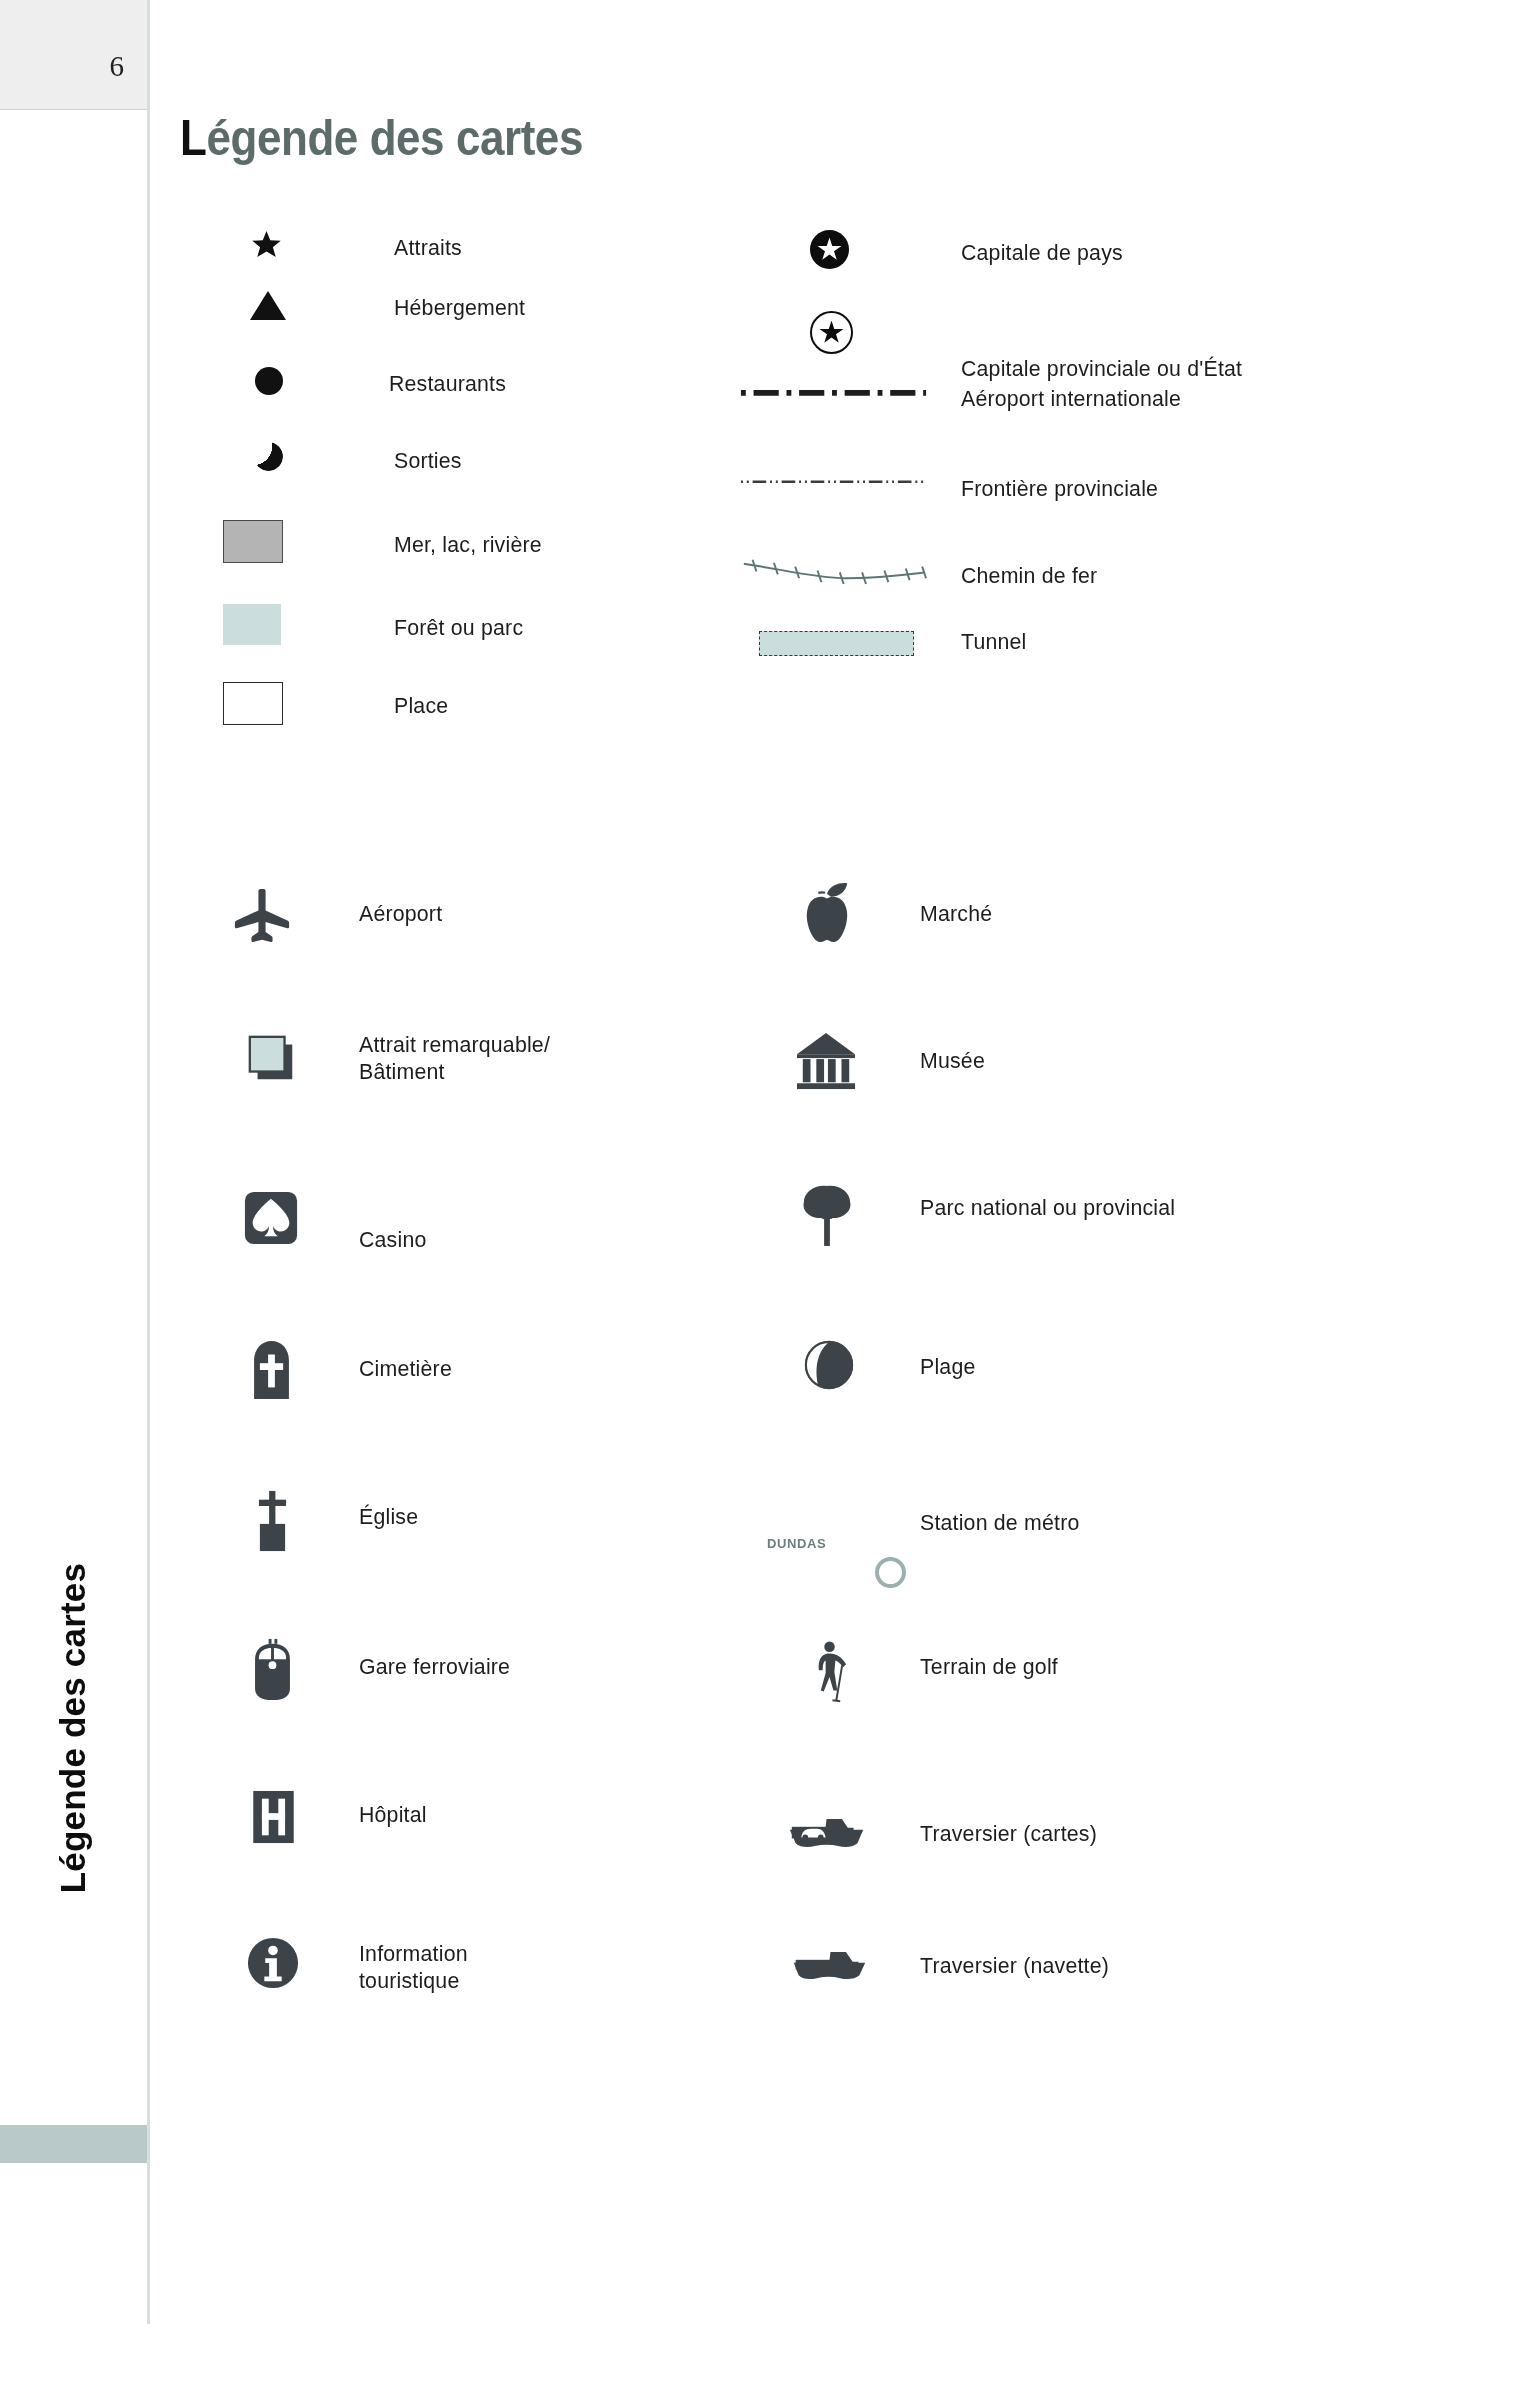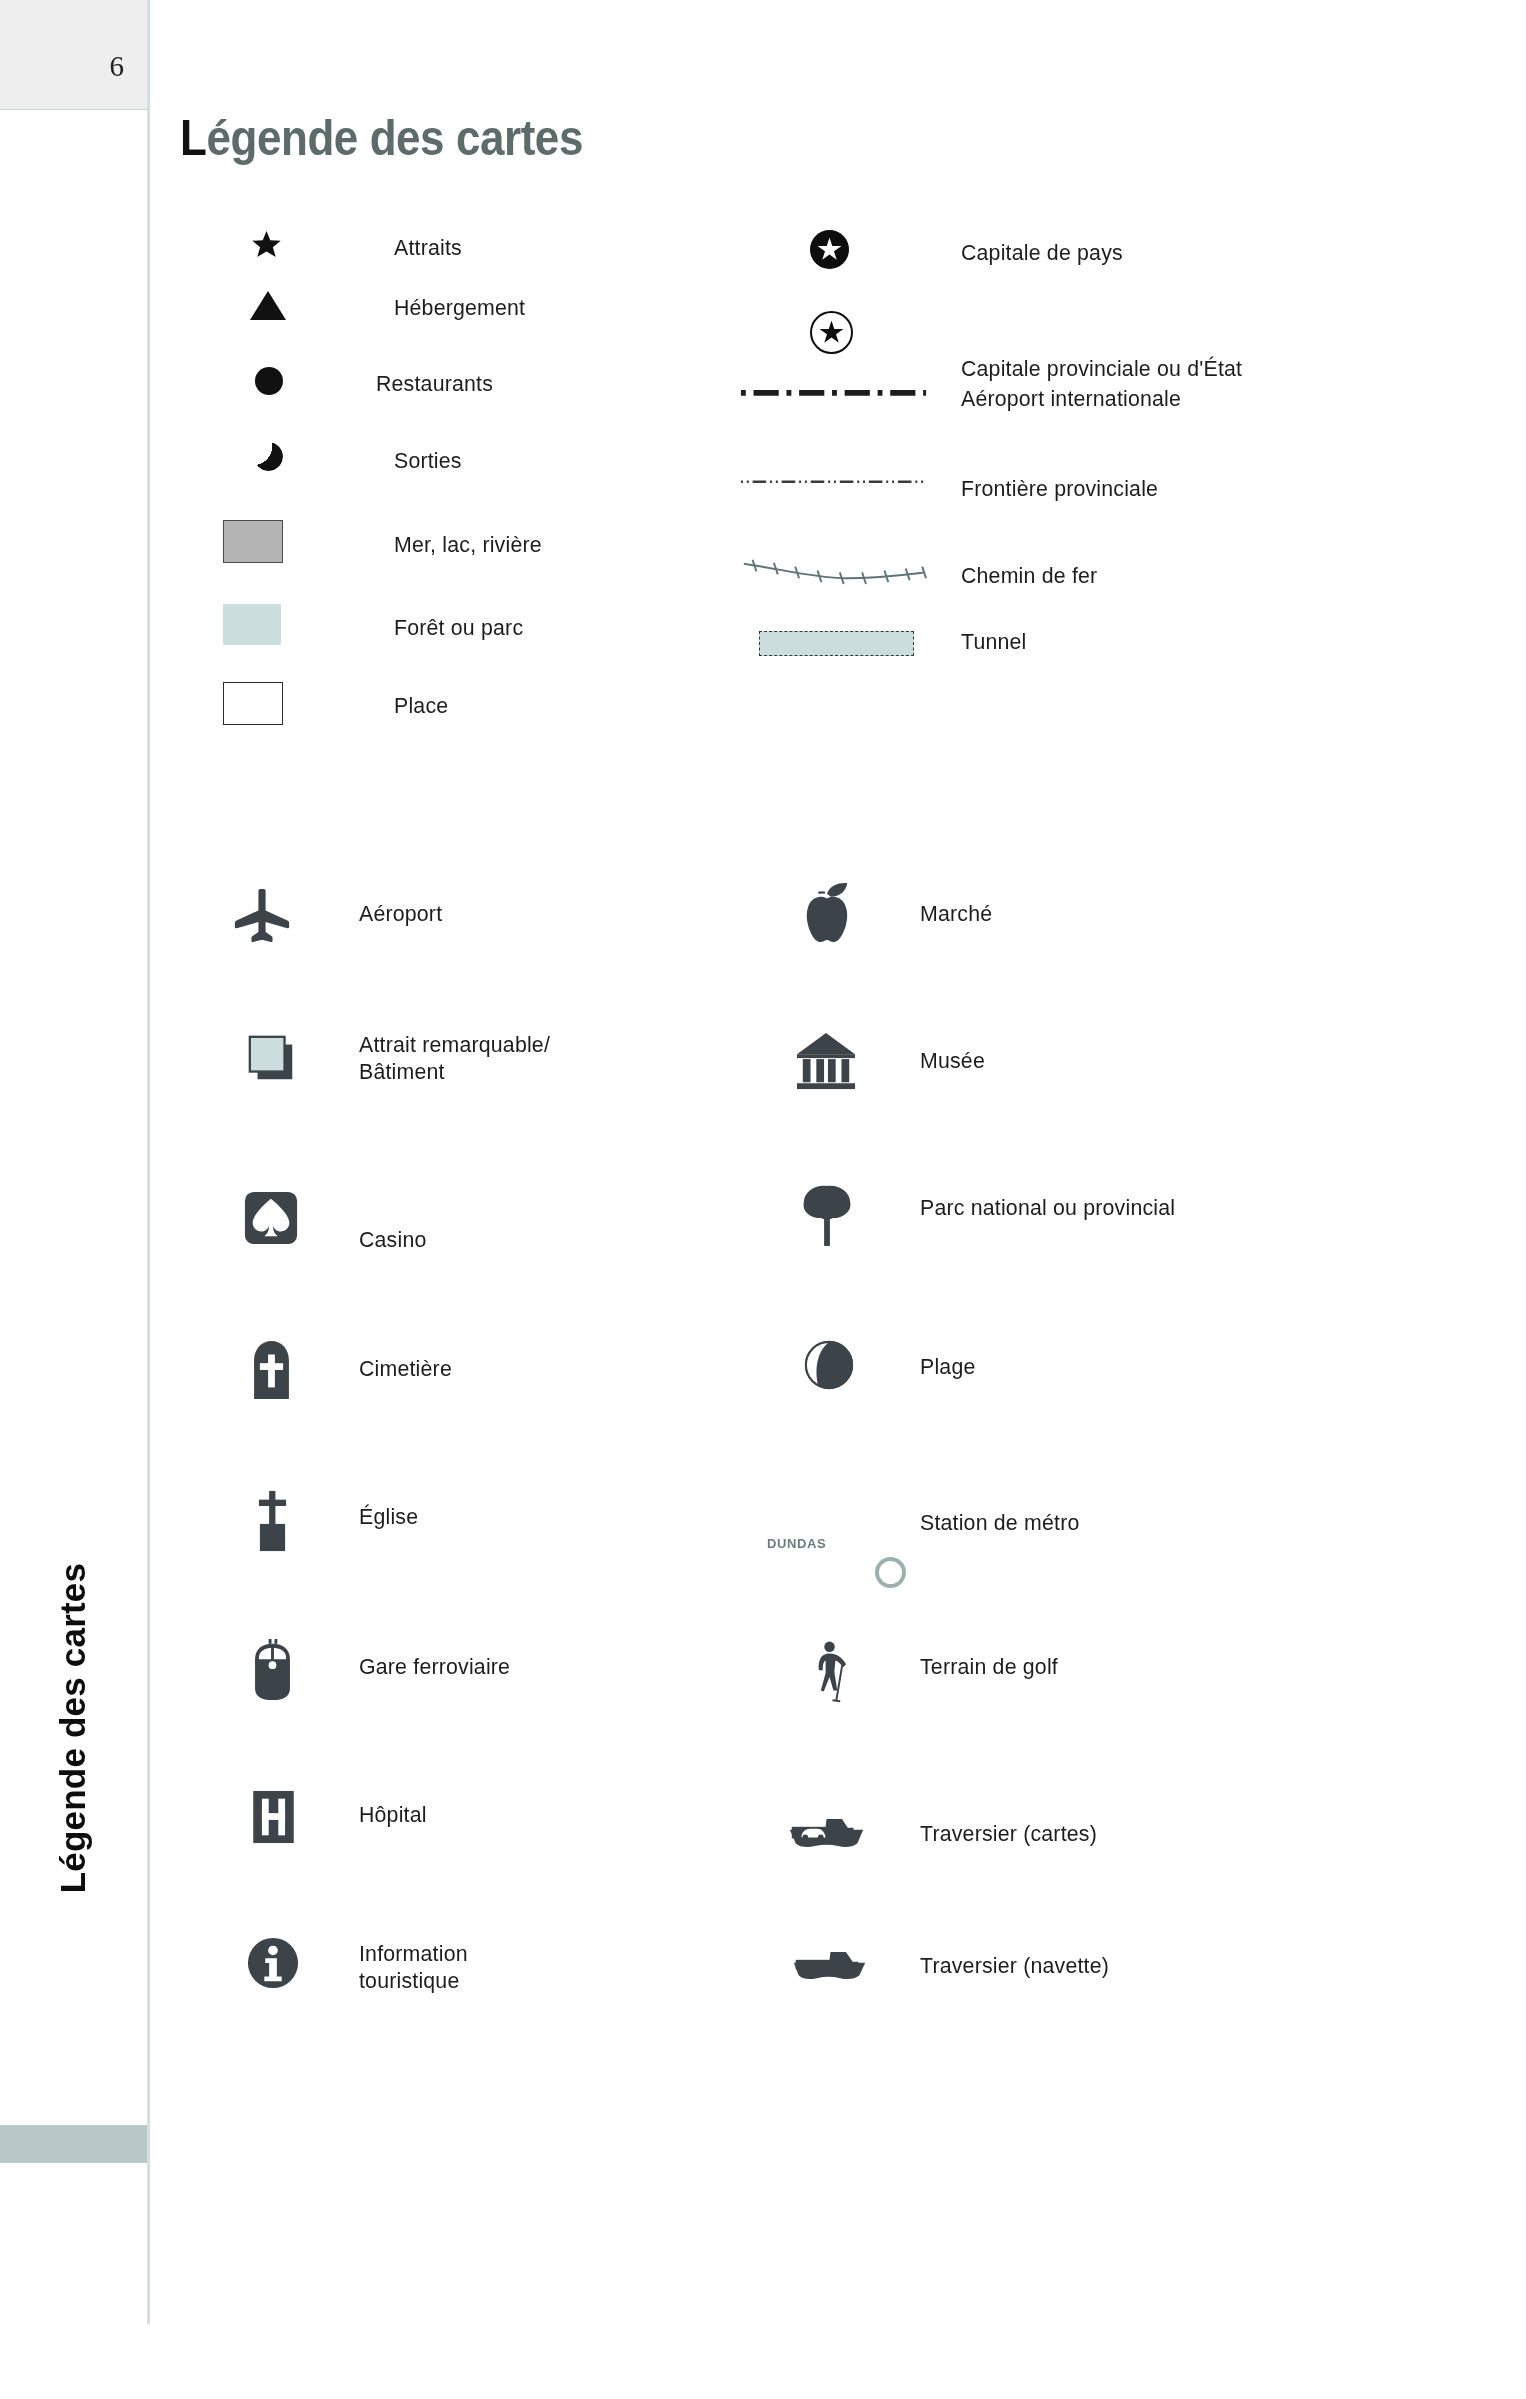--- a/index.html
+++ b/index.html
@@ -150,21 +150,21 @@
   <div class="lbl" style="left:394px;top:235px;">Attraits</div>
 
   <div class="sym" style="left:250px;top:291px;">
       <div class="triangle-basic"></div>
     </div>
   <div class="lbl" style="left:394px;top:295px;">Hébergement</div>
 
   <div class="sym" style="left:255px;top:367px;">
       <div class="circle-basic"></div>
     </div>
-  <div class="lbl" style="left:376px;top:371px;">Restaurants</div>
+  <div class="lbl" style="left:389px;top:371px;">Restaurants</div>
 
   <div class="sym" style="left:254px;top:442px;">
       <div class="moon-basic"></div>
     </div>
   <div class="lbl" style="left:394px;top:448px;">Sorties</div>
 
   <div class="sym" style="left:223px;top:520px;">
       <div class="swatch sea"></div>
     </div>
   <div class="lbl" style="left:394px;top:532px;">Mer, lac, rivière</div>

